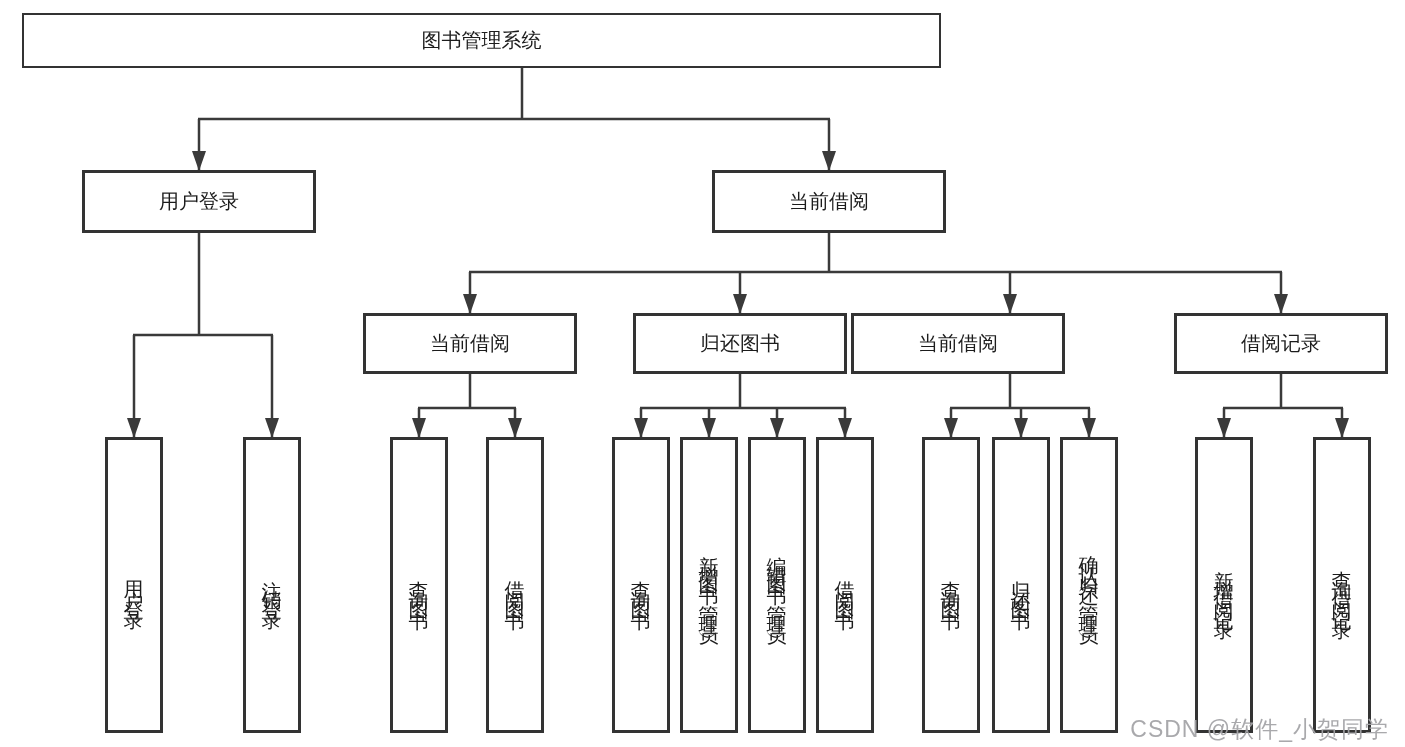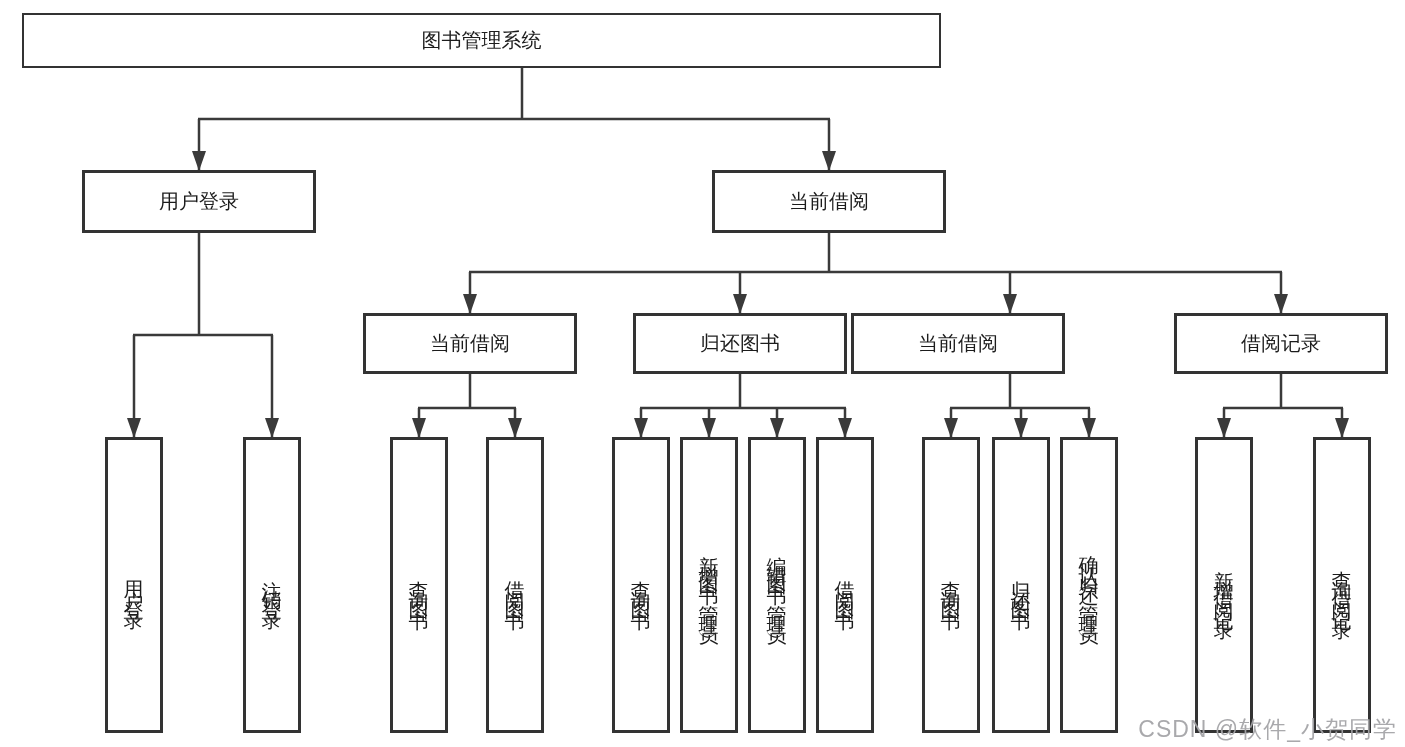--- a/index.html
+++ b/index.html
@@ -40,21 +40,21 @@
     top: 437px;
     width: 58px; height: 296px;
     writing-mode: vertical-rl;
     text-orientation: mixed;
     letter-spacing: 10px;
     line-height: 1;
     white-space: normal;
   }
   #watermark {
     position: absolute;
-    right: 8px;
+    right: 16px;
     bottom: 2px;
     z-index: 2;
     font-size: 23px;
     color: rgba(164, 164, 168, 0.95);
     letter-spacing: 1px;
   }
 </style>
 </head>
 <body>
 

